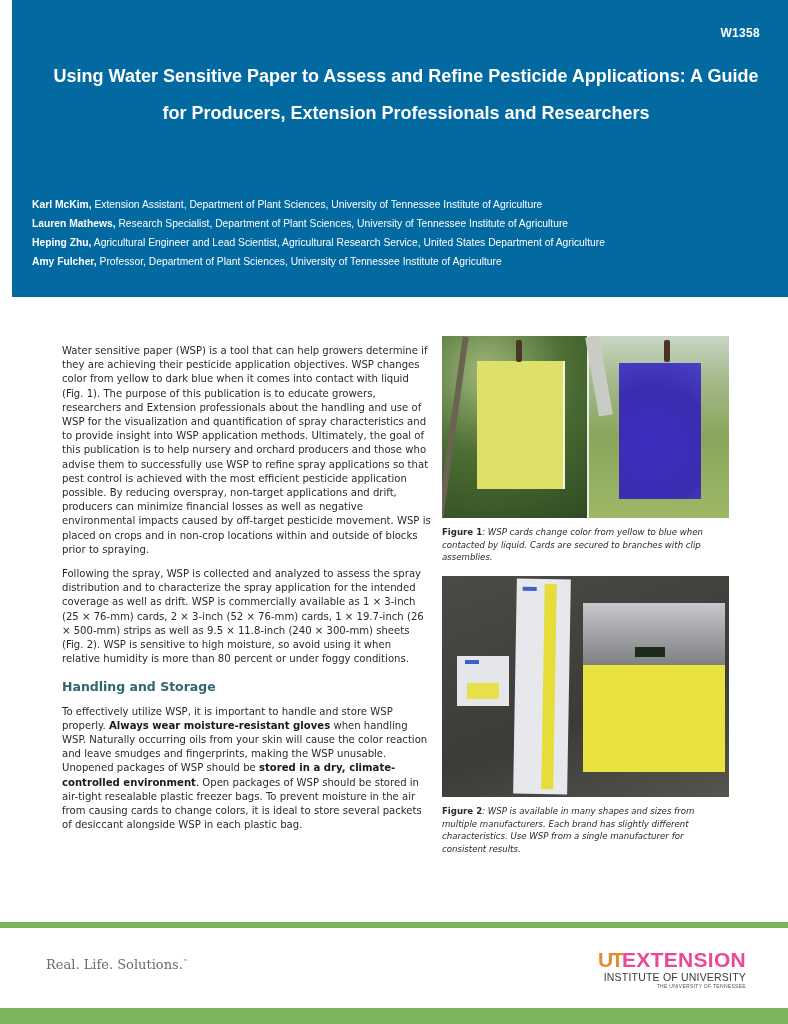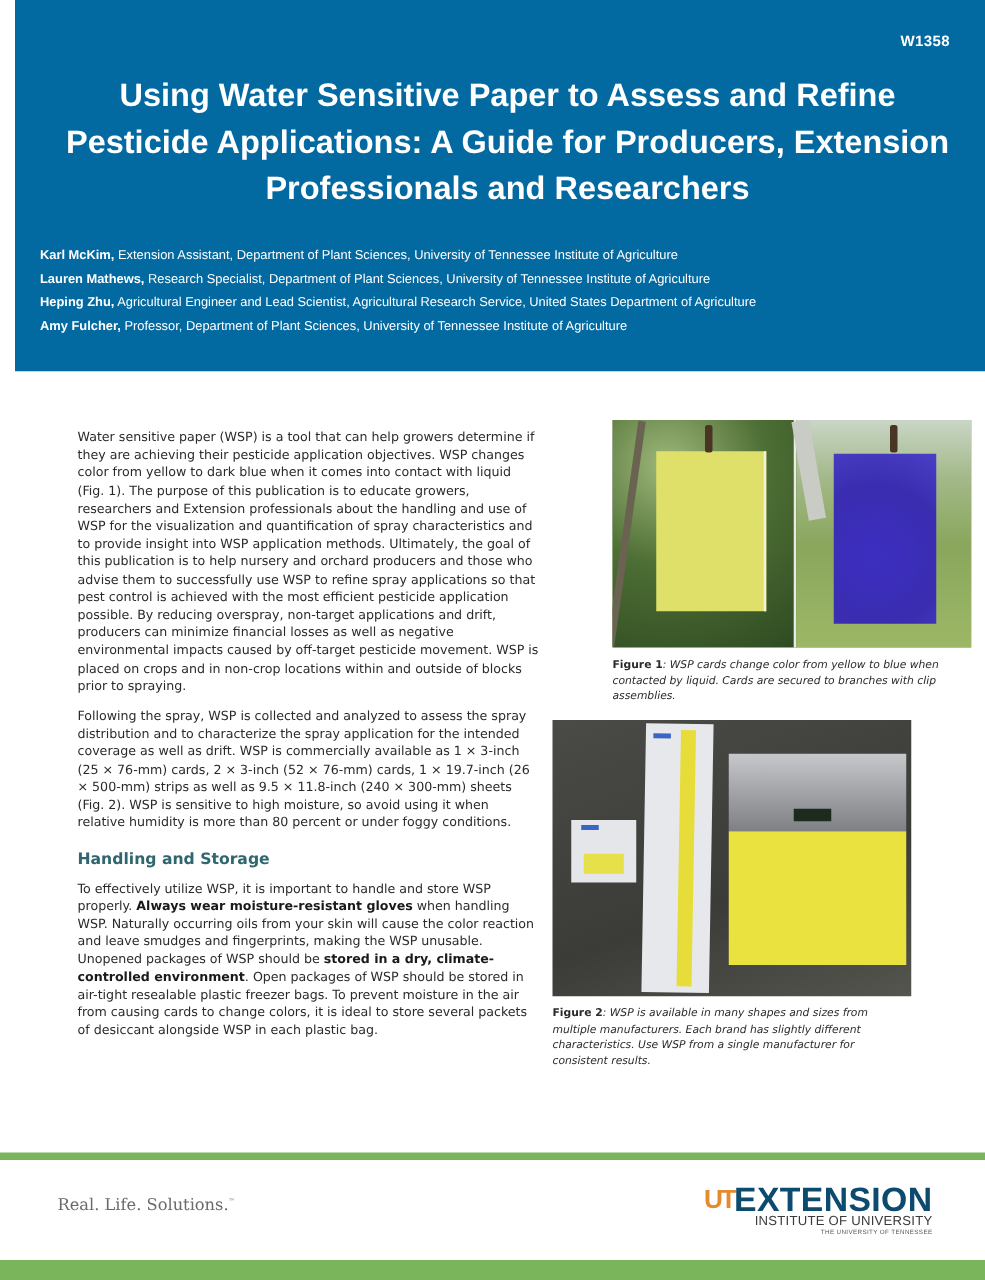--- a/index.html
+++ b/index.html
@@ -13,42 +13,42 @@
       margin-left: 12px;
     }
     .doc-id {
       position: absolute; right: 40px; top: 26px;
       font-family: "Liberation Sans", sans-serif; font-weight: bold; font-size: 12px; letter-spacing: 0.3px;
     }
     .title {
       position: absolute; left: 40px; right: 40px; top: 58px;
       text-align: center;
       font-family: "Liberation Sans", sans-serif; font-weight: bold;
-      font-size: 26px; line-height: 37px;
+      font-size: 18px; line-height: 37px;
     }
     .authors {
       position: absolute; left: 20px; right: 20px; top: 195px;
       text-align: left;
       font-family: "Liberation Sans", sans-serif; font-size: 10.3px; line-height: 19px;
     }
     .authors .name { font-weight: bold; }
 
     .left-col {
       position: absolute; left: 62px; top: 344px; width: 370px;
       font-family: "DejaVu Sans", sans-serif; font-size: 10.1px; line-height: 14.2px; color: #2a2a2a;
     }
     .left-col p { margin-bottom: 10px; }
     .left-col b { font-weight: bold; color: #1a1a1a; }
     .section-heading {
       font-family: "DejaVu Sans", sans-serif; font-weight: bold; font-size: 12.5px;
       color: #2f6670; margin: 14px 0 10px 0;
     }
 
     .figure { position: absolute; left: 442px; width: 287px; }
-    .fig1 { top: 336px; margin-left: 48px; }
+    .fig1 { top: 336px; }
     .fig2 { top: 576px; }
     .fig-img { position: relative; width: 287px; overflow: hidden; }
     .fig1 .fig-img { height: 182px; background: linear-gradient(180deg,#5a7a3f 0%,#3e5c2c 40%,#6d8f45 100%); }
     .fig2 .fig-img { height: 221px; background: linear-gradient(160deg,#4a4a46 0%,#3b3b38 60%,#55554f 100%); }
     .caption {
       margin-top: 8px;
       font-family: "DejaVu Sans", sans-serif; font-size: 8.6px; line-height: 12.6px; color: #2a2a2a; font-style: italic;
     }
     .caption .fig-label { font-style: normal; font-weight: bold; }
 
@@ -77,21 +77,21 @@
 
     .green-rule { position: absolute; left: 0; top: 922px; width: 788px; height: 6px; background: #7ab55c; }
     .tagline {
       position: absolute; left: 46px; top: 957px;
       font-family: "DejaVu Serif", serif; font-size: 13px; color: #6a6a6a;
     }
     .tagline sup { font-size: 5px; vertical-align: 6px; }
     .logo-block { position: absolute; left: 576px; top: 949px; width: 170px; text-align: right; }
     .logo-top { display: flex; justify-content: flex-end; height: 22px; }
     .ut-mark { font-family: "Liberation Sans", sans-serif; font-weight: bold; font-size: 21px; color: #e58a2e; letter-spacing: -2px; line-height: 22px; }
-    .extension-word { font-family: "Liberation Sans", sans-serif; font-weight: bold; font-size: 27px; color: #0c4a6e; line-height: 22px; letter-spacing: 0.3px; }
+    .extension-word { font-family: "Liberation Sans", sans-serif; font-weight: bold; font-size: 21px; color: #ec4899; line-height: 22px; letter-spacing: 0.3px; }
     .logo-sub { font-family: "Liberation Sans", sans-serif; font-size: 10.5px; color: #3a3a3a; line-height: 12px; letter-spacing: 0.2px; }
     .logo-univ { font-family: "Liberation Sans", sans-serif; font-size: 5px; color: #555; line-height: 7px; letter-spacing: 0.3px; }
     .green-footer { position: absolute; left: 0; top: 1008px; width: 788px; height: 16px; background: #7ab55c; }
   </style>
 </head>
 <body>
 
 <div class="header">
   <div class="doc-id">W1358</div>
   <h1 class="title">Using Water Sensitive Paper to Assess and Refine Pesticide Applications: A Guide for Producers, Extension Professionals and Researchers</h1>

